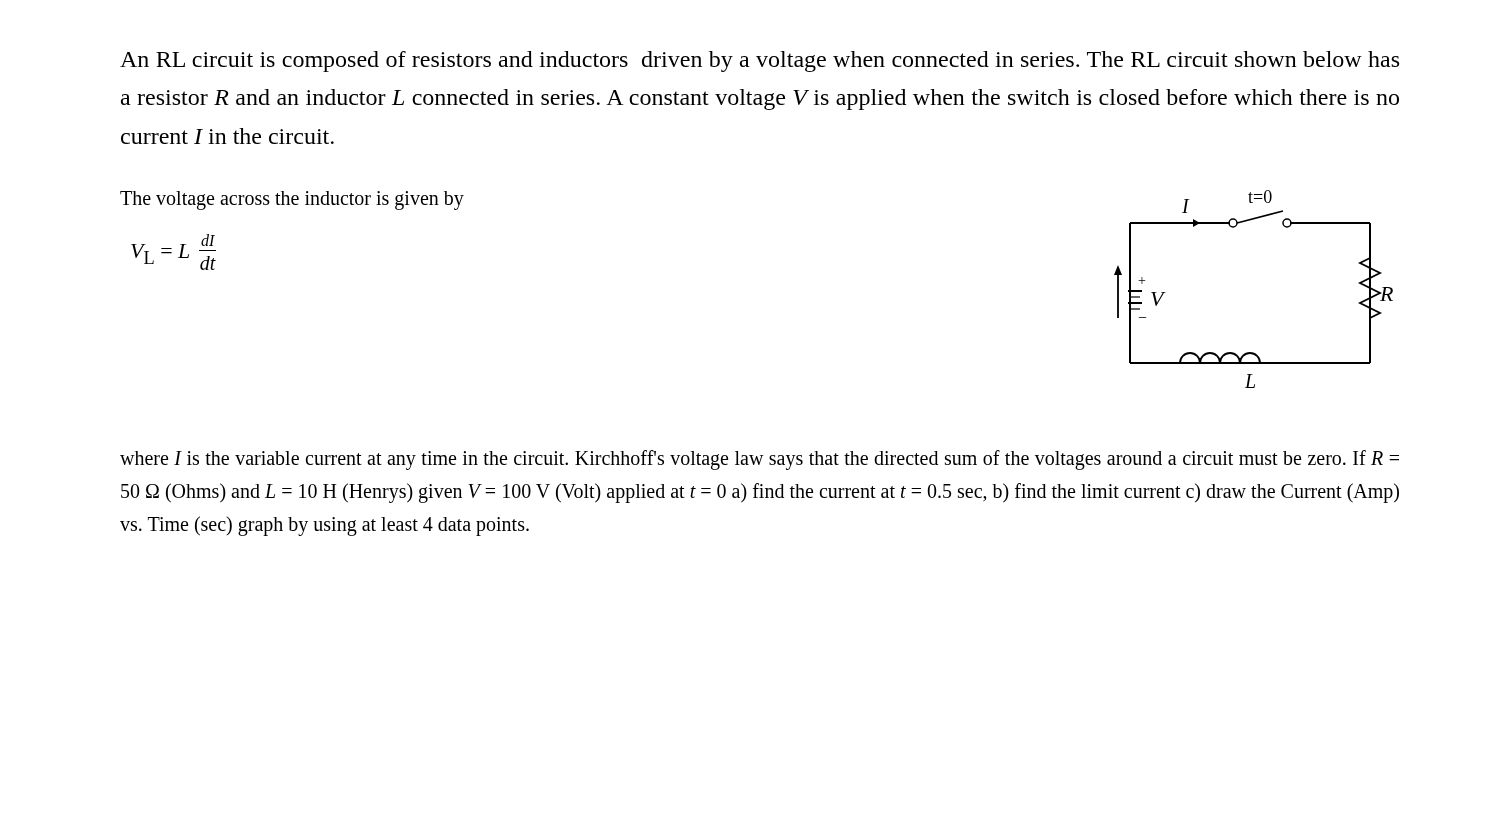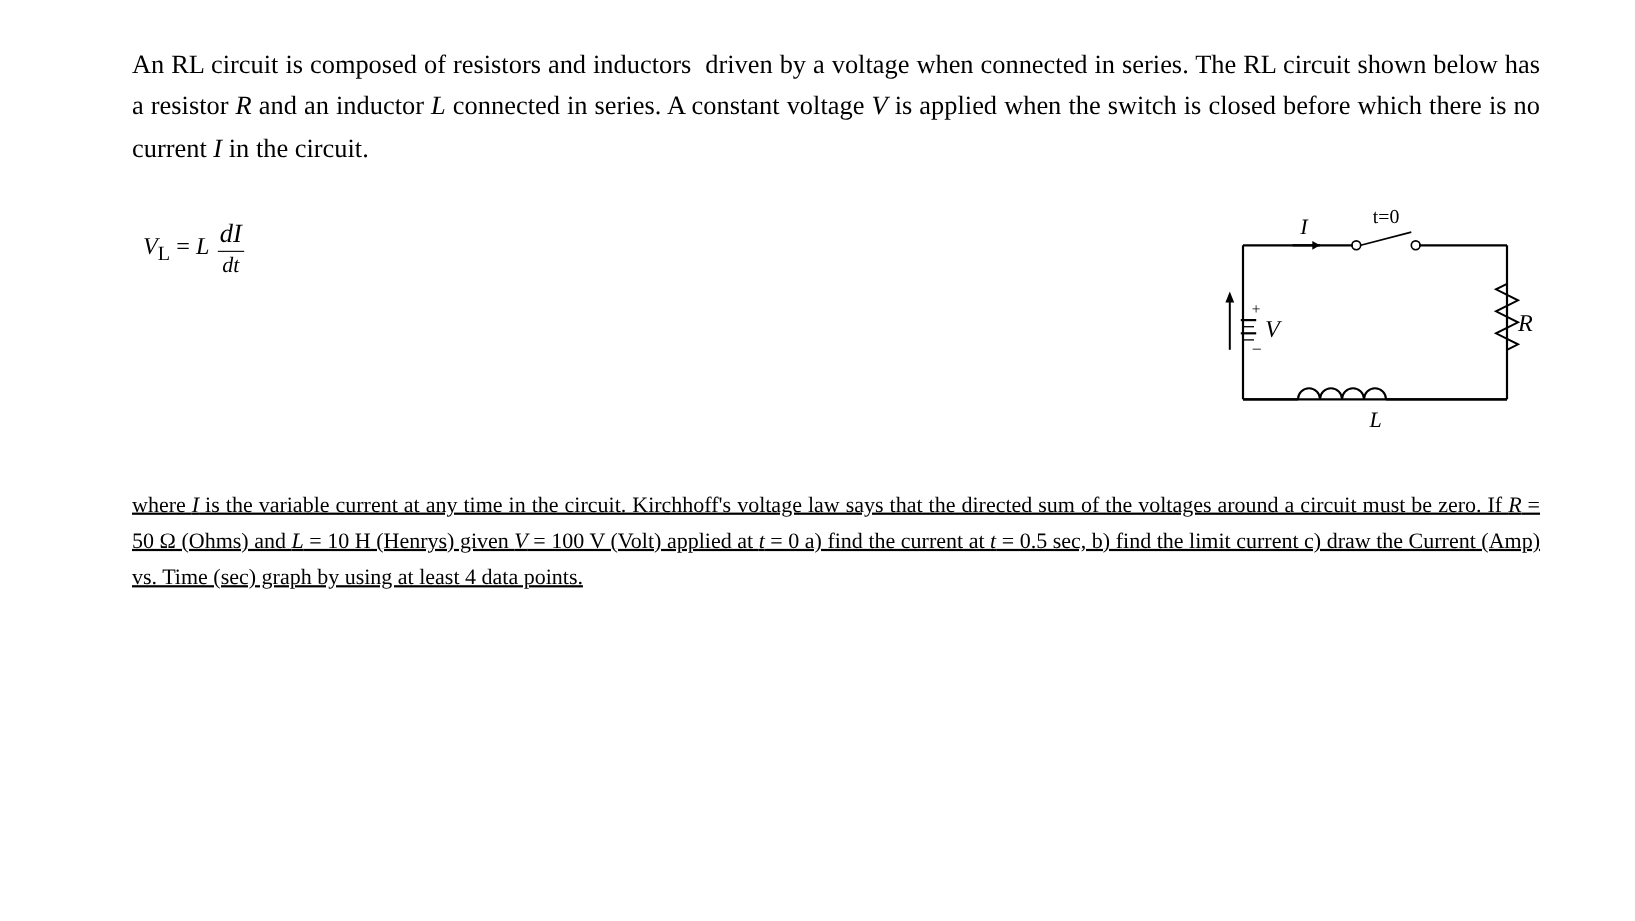--- a/index.html
+++ b/index.html
@@ -59,40 +59,39 @@
       display: inline-flex;
       flex-direction: column;
       align-items: center;
       vertical-align: middle;
       margin: 0 2px;
     }
 
     .fraction .numerator {
       border-bottom: 1.5px solid #000;
       padding: 0 2px;
-      font-size: 24px;
+      font-size: 16px;
       line-height: 1.2;
     }
 
     .fraction .denominator {
       padding: 0 2px;
       font-size: 20px;
       line-height: 1.2;
     }
 
     .math-italic {
       font-style: italic;
     }
 
     .paragraph-final {
       line-height: 1.65;
       text-align: justify;
       margin-top: 24px;
       font-size: 20px;
-      text-decoration: underline;
     }
 
     
     svg.circuit {
       overflow: visible;
     }
   </style>
 </head>
 <body>
 
@@ -104,20 +103,21 @@
     constant voltage <span class="math-italic">V</span> is applied when the switch is closed before which there is no current <span class="math-italic">I</span> in the
     circuit.
   </div>
 
   <div class="middle-section">
 
     <div class="formulas-section">
 
 
 
+      <div class="formula-line">The voltage across the inductor is given by</div>
 
       <div class="formula-block">
         <span class="math-italic">V</span><sub>L</sub>
         <span> = </span>
         <span class="math-italic">L</span>
         <span class="fraction">
           <span class="numerator math-italic">dI</span>
           <span class="denominator math-italic">dt</span>
         </span>
       </div>

